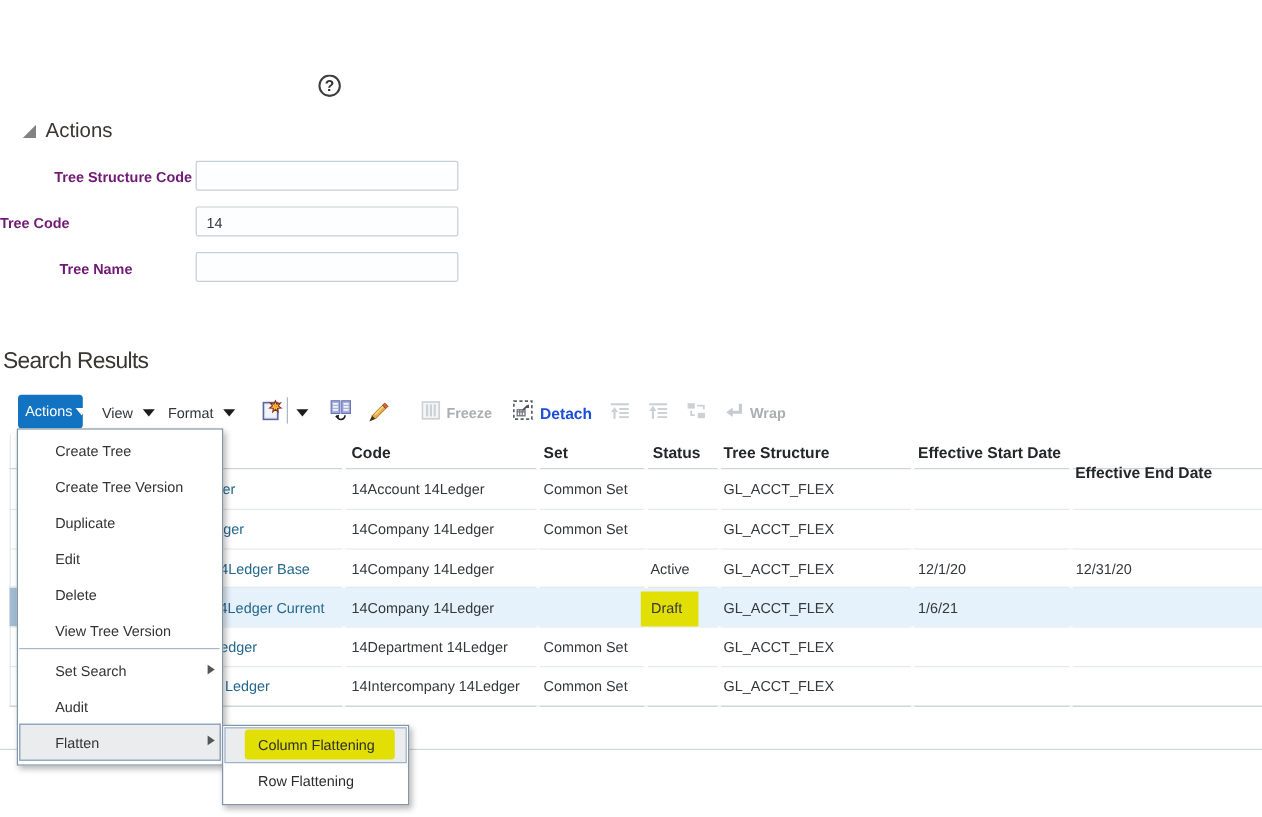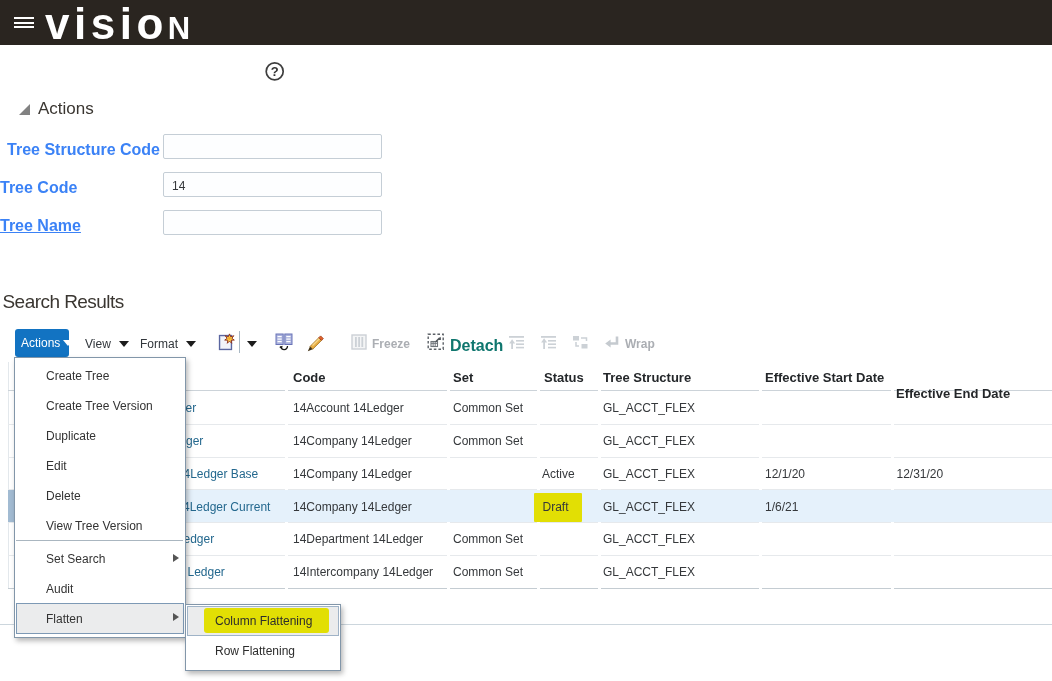--- a/index.html
+++ b/index.html
@@ -1,51 +1,45 @@
 <!DOCTYPE html>
 <html><head>
 <meta charset="utf-8">
 <style>
   html,body{margin:0;padding:0;}
   body{font-family:"Liberation Sans",sans-serif;background:#fff;}
   #page{position:relative;width:1052px;height:681px;overflow:hidden;background:#fff;}
   .abs{position:absolute;}
-  .lbl{font-weight:bold;font-size:16px;color:#3b82f6;}
+  .lbl{font-weight:bold;font-size:12px;color:#701a75;}
   .cell{font-size:12px;color:#35383b;white-space:nowrap;}
   .hdr{font-weight:bold;font-size:13px;color:#24272a;white-space:nowrap;}
   .link{font-size:12px;color:#24688e;white-space:nowrap;}
   .mi{font-size:12px;color:#333;white-space:nowrap;position:absolute;left:31px;}
   .sep{position:absolute;height:1px;background:#e6e9ec;}
   .gap{position:absolute;height:1px;width:3px;background:#fff;}
   .tbtxt{font-size:12px;color:#31363b;}
   .tbdis{font-size:12px;font-weight:bold;color:#abaeb3;}
   .tri-d{display:inline-block;width:0;height:0;border-left:5px solid transparent;border-right:5px solid transparent;border-top:6px solid #1c1c1c;}
 </style>
 </head>
 <body>
 <div id="page">
 
-  <div class="abs" style="left:0;top:0;width:1052px;height:45px;background:#2a2520;">
-    <div class="abs" style="left:13.5px;top:17.2px;width:20px;height:2.1px;background:#fff;"></div>
-    <div class="abs" style="left:13.5px;top:21.7px;width:20px;height:2.1px;background:#fff;"></div>
-    <div class="abs" style="left:13.5px;top:26.2px;width:20px;height:2.1px;background:#fff;"></div>
-    <div class="abs" style="left:45px;top:-1px;font-weight:bold;color:#fff;font-size:44px;letter-spacing:4.5px;">visio<span style="font-size:31px;letter-spacing:0;">N</span></div>
-  </div>
 
   <svg class="abs" style="left:265px;top:62px;" width="20" height="20" viewBox="0 0 20 20">
     <circle cx="9.7" cy="9.4" r="8.5" fill="none" stroke="#3e3e3e" stroke-width="1.7"></circle>
     <text x="9.7" y="14" font-size="13" font-weight="bold" text-anchor="middle" fill="#333" font-family="Liberation Sans">?</text>
   </svg>
 
   <div class="abs" style="left:19px;top:104px;width:0;height:0;border-left:11px solid transparent;border-bottom:11px solid #828282;"></div>
   <div class="abs" style="left:38px;top:99px;font-size:17px;color:#3a3631;">Actions</div>
 
   <div class="abs lbl" style="left:0;top:141px;width:160px;text-align:right;">Tree Structure Code</div>
   <div class="abs lbl" style="left:0;top:179px;width:160px;text-align:left;">Tree Code</div>
-  <div class="abs lbl" style="left:0;top:217px;width:160px;text-align:left;text-decoration:underline;">Tree Name</div>
+  <div class="abs lbl" style="left:0;top:217px;width:160px;text-align:center;">Tree Name</div>
   <div class="abs" style="left:163px;top:134px;width:217px;height:23px;border:1px solid #c5ced6;border-radius:2px;background:#fdfeff;"></div>
   <div class="abs" style="left:163px;top:172px;width:217px;height:23px;border:1px solid #c5ced6;border-radius:2px;background:#fdfeff;"></div>
   <div class="abs" style="left:163px;top:210px;width:217px;height:23px;border:1px solid #c5ced6;border-radius:2px;background:#fdfeff;"></div>
   <div class="abs cell" style="left:172px;top:179px;">14</div>
 
   <div class="abs" style="left:2.5px;top:291px;font-size:19px;letter-spacing:-0.55px;color:#3a3631;">Search Results</div>
 
   <div class="abs" style="left:15px;top:329px;width:54px;height:27.5px;background:#1273c2;border-radius:3px;">
     <span class="abs" style="left:6px;top:7px;color:#fff;font-size:12px;">Actions</span>
     <span class="abs" style="left:48px;top:10.5px;width:0;height:0;border-left:5px solid transparent;border-right:5px solid transparent;border-top:6px solid #fff;"></span>
@@ -96,21 +90,21 @@
 
   <svg class="abs" style="left:427px;top:333px;" width="18" height="18" viewBox="0 0 18 18">
     <rect x="1.2" y="1.2" width="15" height="15" fill="#fff" stroke="#5b6066" stroke-width="1.4" stroke-dasharray="2.6 2"></rect>
     <rect x="4" y="8.5" width="6.5" height="5" fill="#fff" stroke="#70757b" stroke-width="1.1"></rect>
     <line x1="4" y1="10.3" x2="10.5" y2="10.3" stroke="#70757b" stroke-width="1"></line>
     <line x1="6.1" y1="8.5" x2="6.1" y2="13.5" stroke="#70757b" stroke-width="1"></line>
     <line x1="8.2" y1="8.5" x2="8.2" y2="13.5" stroke="#70757b" stroke-width="1"></line>
     <line x1="8.8" y1="8.8" x2="12.8" y2="4.8" stroke="#4e5358" stroke-width="1.5"></line>
     <polygon points="13.8,3.8 13.9,7 10.7,6.9" fill="#4e5358"></polygon>
   </svg>
-  <div class="abs" style="left:450px;top:337px;font-size:16px;font-weight:bold;color:#0f766e;">Detach</div>
+  <div class="abs" style="left:450px;top:337px;font-size:13px;font-weight:bold;color:#1d4ed8;">Detach</div>
 
   <svg class="abs" style="left:508px;top:335px;" width="17" height="15" viewBox="0 0 17 15">
     <rect x="1" y="1" width="15" height="1.8" fill="#ccd1d6"></rect>
     <rect x="8" y="5" width="8" height="1.6" fill="#ccd1d6"></rect>
     <rect x="8" y="8.4" width="8" height="1.6" fill="#ccd1d6"></rect>
     <rect x="8" y="11.8" width="8" height="1.6" fill="#ccd1d6"></rect>
     <rect x="3.2" y="8" width="1.8" height="6" fill="#ccd1d6"></rect>
     <polygon points="4.1,4.2 7.1,8.6 1.1,8.6" fill="#ccd1d6"></polygon>
   </svg>
   <svg class="abs" style="left:540px;top:335px;" width="17" height="15" viewBox="0 0 17 15">

